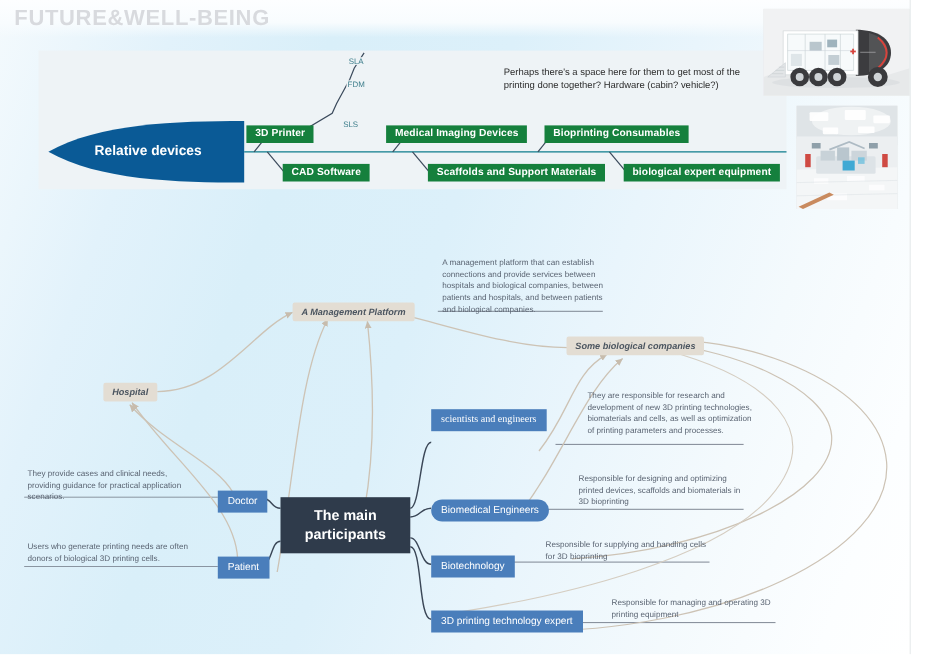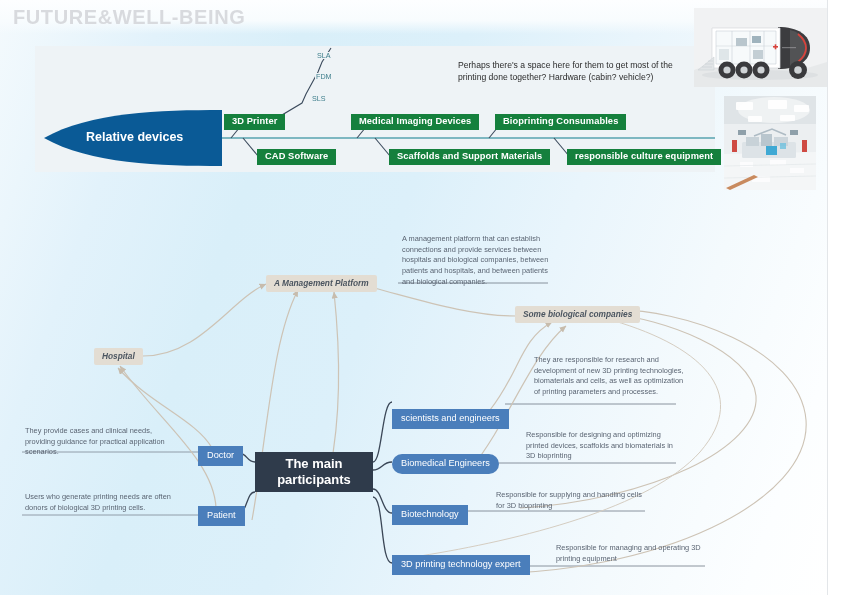--- a/index.html
+++ b/index.html
@@ -111,21 +111,21 @@
     color: #ffffff;
     font-size: 9.2px;
     white-space: nowrap;
     background: #4a7ebb;
     padding: 5px 9px 6px 9px;
     line-height: 1;
     text-align: center;
   }
   #mm-center {
     position: absolute;
-    left: 255px; top: 452px; width: 118px; height: 40px;
+    left: 255px; top: 452px; width: 118px; height: 51px;
     background: #2f3b4b;
     color: #ffffff;
     font-weight: bold;
     font-size: 13px;
     line-height: 1.25;
     display: flex; align-items: center; justify-content: center;
     text-align: center;
   }
   .mm-tan {
     position: absolute;
@@ -176,23 +176,23 @@
   </svg>
 
   <div id="relative-devices-text">Relative devices</div>
 
   <div class="fb-label" style="left:224px; top:114px;">3D Printer</div>
   <div class="fb-label" style="left:351px; top:114px;">Medical Imaging Devices</div>
   <div class="fb-label" style="left:495px; top:114px;">Bioprinting Consumables</div>
 
   <div class="fb-label" style="left:257px; top:149px;">CAD Software</div>
   <div class="fb-label" style="left:389px; top:149px;">Scaffolds and Support Materials</div>
-  <div class="fb-label" style="left:567px; top:149px;">responsible culture equipment</div>
-
-  <div class="fb-sub" style="left:311px; top:95px;">SLS</div>
+  <div class="fb-label" style="left:567px; top:149px;">biological expert equipment</div>
+
+  <div class="fb-sub" style="left:311px; top:109px;">SLS</div>
   <div class="fb-sub" style="left:315px; top:73px;">FDM</div>
   <div class="fb-sub" style="left:316px; top:52px;text-align:right;">SLA</div>
 
   <div id="fish-note">Perhaps there's a space here for them to get most of the printing done together? Hardware (cabin? vehicle?)</div>
 
   <div class="photo" id="photo-vehicle">
     <svg viewBox="0 0 133 79" width="133" height="79" xmlns="http://www.w3.org/2000/svg">
       <rect width="133" height="79" fill="#f1f2f3"></rect>
 
       <path d="M0 62 L28 52 L52 62 L80 50 L110 61 L133 54 L133 79 L0 79 Z" fill="#e7e9ea"></path>
@@ -339,21 +339,21 @@
     <path d="M470 574 C660 576 812 500 806 420 C800 348 680 308 612 310" stroke="#cdc3b5" stroke-width="1.1" fill="none" marker-end="url(#tanArrow)"></path>
 
     <path d="M604 318 C700 344 752 392 700 452 C650 508 520 540 420 556" stroke="#d5cdc1" stroke-width="1" fill="none"></path>
   </svg>
 
   <div id="mm-center">The main participants</div>
 
   <div class="mm-box" style="left:198px; top:446px;">Doctor</div>
   <div class="mm-box" style="left:198px; top:506px;">Patient</div>
 
-  <div class="mm-box" style="left:392px; top:409px;">scientists and engineers</div>
+  <div class="mm-box" style="left:392px; top:372px;font-family:Liberation Serif, serif;">scientists and engineers</div>
   <div class="mm-box" style="left:392px; top:454px;border-radius:10px;">Biomedical Engineers</div>
   <div class="mm-box" style="left:392px; top:505px;">Biotechnology</div>
   <div class="mm-box" style="left:392px; top:555px;">3D printing technology expert</div>
 
   <div class="mm-tan" style="left:266px; top:275px;">A Management Platform</div>
   <div class="mm-tan" style="left:94px; top:348px;">Hospital</div>
   <div class="mm-tan" style="left:515px; top:306px;">Some biological companies</div>
 
   <div class="mm-note" style="left:402px; top:234px; width:148px;">A management platform that can establish connections and provide services between hospitals and biological companies, between patients and hospitals, and between patients and biological companies.</div>
 

